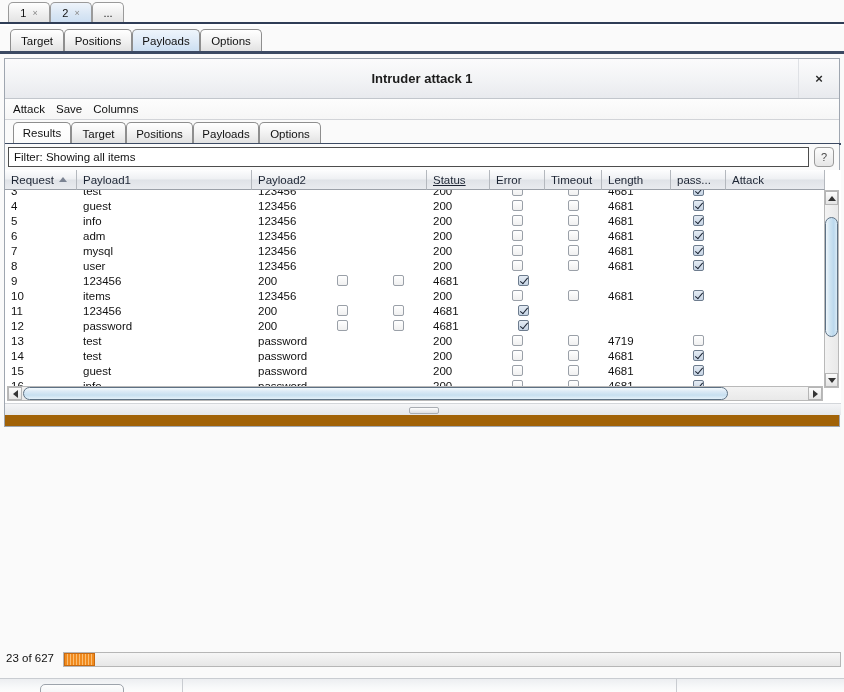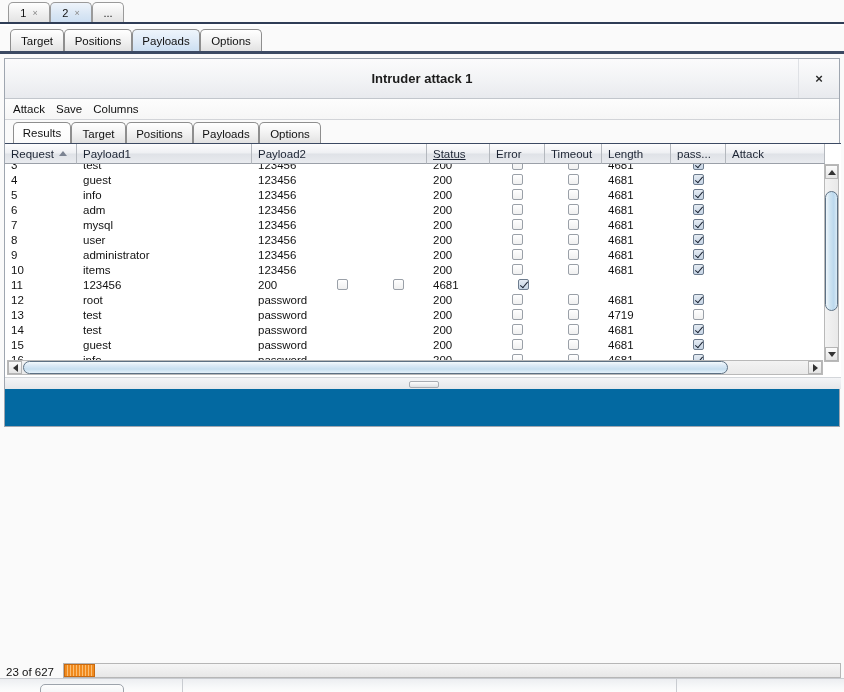--- a/index.html
+++ b/index.html
@@ -62,21 +62,21 @@
   }
   .strip2-underline {
     position: absolute; left: 0; top: 51px; width: 844px; height: 3px;
     background: #3c4a63;
   }
 
   
   .win {
     position: absolute; left: 4px; top: 58px; width: 836px; height: 369px;
     border: 1px solid #9fa6b0;
-    background: #0369a1;
+    background: #a16207;
     box-sizing: border-box;
   }
   .win-title {
     position: relative; height: 40px; width: 100%;
     background: linear-gradient(to bottom, #fbfbfc 0%, #f2f3f5 55%, #e8eaee 100%);
     border-bottom: 1px solid #c2c6cc;
     display: flex; align-items: center; justify-content: center;
     box-sizing: border-box;
   }
   .win-title .txt { font-size: 13px; font-weight: bold; color: #1c1c1c; }
@@ -253,21 +253,21 @@
   
   .blankarea {
     position: absolute; left: 0; top: 429px; width: 844px; height: 221px;
     background: #fafafa;
   }
 
   
   .statusbar {
     position: absolute; left: 0; top: 652px; width: 844px; height: 26px;
     background: #fafafa;
-    display: flex; align-items: flex-end;
+    display: flex; align-items: flex-start;
   }
   .status-label { font-size: 11.5px; color: #111; margin-left: 6px; }
   .progress-outer {
     position: relative; margin-left: 9px; width: 778px; height: 15px;
     border: 1px solid #b6b6b6; box-sizing: border-box;
     background: linear-gradient(to bottom,#f6f6f6,#e7e7e7);
   }
   .progress-fill {
     position: absolute; left: 0; top: 0; height: 13px;
     background: repeating-linear-gradient(to right,
@@ -351,20 +351,26 @@
       </div>
       <div class="it" style="left:188px;width:66px;">
         <span>Payloads</span>
       </div>
       <div class="it" style="left:254px;width:62px;">
         <span>Options</span>
       </div>
       <div class="innertabs-underline"></div>
     </div>
 
+    <div class="filterrow">
+      <div class="filterbox">
+        <span>Filter: Showing all items</span>
+      </div>
+      <div class="helpbtn">?</div>
+    </div>
 
     <div class="tablewrap">
       <div class="thead" id="thead">
           <div class="th" style="width: 72px;">
             <span>Request</span>
             <div class="sortarrow"></div>
           </div>
           <div class="th" style="width: 175px;">
             <span>Payload1</span>
           </div>
@@ -488,21 +494,20 @@
               <div class="cbx"></div>
             </div>
             <div class="td" style="width: 69px;">4681</div>
             <div class="td ctr" style="width: 55px;">
               <div class="cbx on"></div>
             </div>
             <div class="td" style="width: 99px;"></div>
           </div>
           <div class="trow">
             <div class="td" style="width: 72px;">9</div>
-            <div class="td" style="width: 175px;">administrator</div>
             <div class="td" style="width: 175px;">123456</div>
             <div class="td" style="width: 63px;">200</div>
             <div class="td ctr" style="width: 55px;">
               <div class="cbx"></div>
             </div>
             <div class="td ctr" style="width: 57px;">
               <div class="cbx"></div>
             </div>
             <div class="td" style="width: 69px;">4681</div>
             <div class="td ctr" style="width: 55px;">
@@ -538,21 +543,20 @@
               <div class="cbx"></div>
             </div>
             <div class="td" style="width: 69px;">4681</div>
             <div class="td ctr" style="width: 55px;">
               <div class="cbx on"></div>
             </div>
             <div class="td" style="width: 99px;"></div>
           </div>
           <div class="trow">
             <div class="td" style="width: 72px;">12</div>
-            <div class="td" style="width: 175px;">root</div>
             <div class="td" style="width: 175px;">password</div>
             <div class="td" style="width: 63px;">200</div>
             <div class="td ctr" style="width: 55px;">
               <div class="cbx"></div>
             </div>
             <div class="td ctr" style="width: 57px;">
               <div class="cbx"></div>
             </div>
             <div class="td" style="width: 69px;">4681</div>
             <div class="td ctr" style="width: 55px;">

